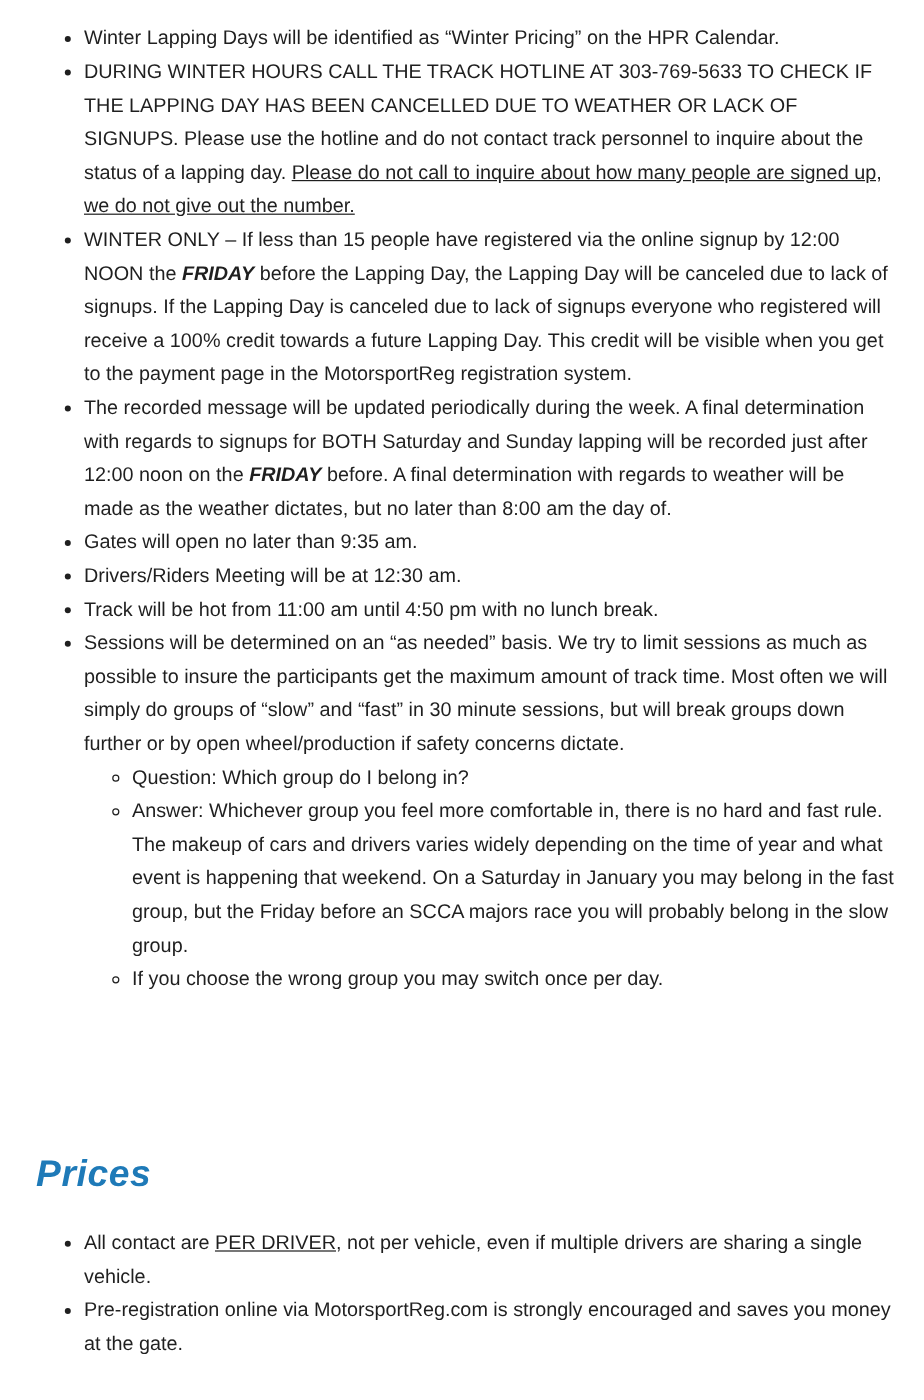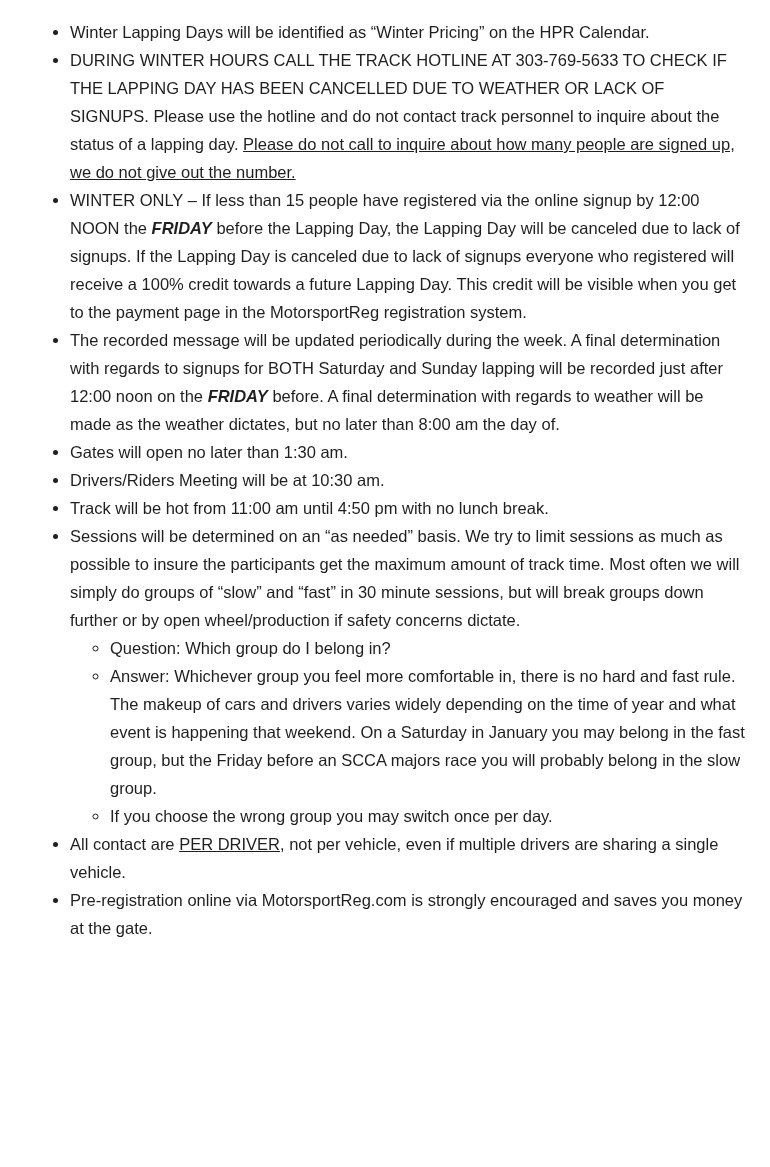--- a/index.html
+++ b/index.html
@@ -51,29 +51,30 @@
 </head>
 <body>
 
 <div class="page">
 
   <ul class="bullet-list">
       <li><span>Winter Lapping Days will be identified as “Winter Pricing” on the HPR Calendar.</span></li>
       <li><span>DURING WINTER HOURS CALL THE TRACK HOTLINE AT 303-769-5633 TO CHECK IF THE LAPPING DAY HAS BEEN CANCELLED DUE TO WEATHER OR LACK OF SIGNUPS. Please use the hotline and do not contact track personnel to inquire about the status of a lapping day. </span><span class="run-u">Please do not call to inquire about how many people are signed up, we do not give out the number.</span></li>
       <li><span>WINTER ONLY – If less than 15 people have registered via the online signup by 12:00 NOON the </span><span class="run-b run-i">FRIDAY</span><span> before the Lapping Day, the Lapping Day will be canceled due to lack of signups. If the Lapping Day is canceled due to lack of signups everyone who registered will receive a 100% credit towards a future Lapping Day. This credit will be visible when you get to the payment page in the MotorsportReg registration system.</span></li>
       <li><span>The recorded message will be updated periodically during the week. A final determination with regards to signups for BOTH Saturday and Sunday lapping will be recorded just after 12:00 noon on the </span><span class="run-b run-i">FRIDAY</span><span> before. A final determination with regards to weather will be made as the weather dictates, but no later than 8:00 am the day of.</span></li>
-      <li><span>Gates will open no later than 1:30 am.</span></li>
-      <li><span>Drivers/Riders Meeting will be at 10:30 am.</span></li>
+      <li><span>Gates will open no later than 9:35 am.</span></li>
+      <li><span>Drivers/Riders Meeting will be at 12:30 am.</span></li>
       <li><span>Track will be hot from 11:00 am until 4:50 pm with no lunch break.</span></li>
       <li><span>Sessions will be determined on an “as needed” basis. We try to limit sessions as much as possible to insure the participants get the maximum amount of track time. Most often we will simply do groups of “slow” and “fast” in 30 minute sessions, but will break groups down further or by open wheel/production if safety concerns dictate.</span><ul class="sublist">
           <li><span>Question: Which group do I belong in?</span></li>
           <li><span>Answer: Whichever group you feel more comfortable in, there is no hard and fast rule. The makeup of cars and drivers varies widely depending on the time of year and what event is happening that weekend. On a Saturday in January you may belong in the fast group, but the Friday before an SCCA majors race you will probably belong in the slow group.</span></li>
           <li><span>If you choose the wrong group you may switch once per day.</span></li>
         </ul></li>
     </ul>
 
+  <h2 class="prices-heading">Prices</h2>
 
   <ul class="bullet-list">
       <li><span>All contact are </span><span class="run-u">PER DRIVER</span><span>, not per vehicle, even if multiple drivers are sharing a single vehicle.</span></li>
       <li><span>Pre-registration online via MotorsportReg.com is strongly encouraged and saves you money at the gate.</span></li>
     </ul>
 
 </div>
 
 </body></html>

